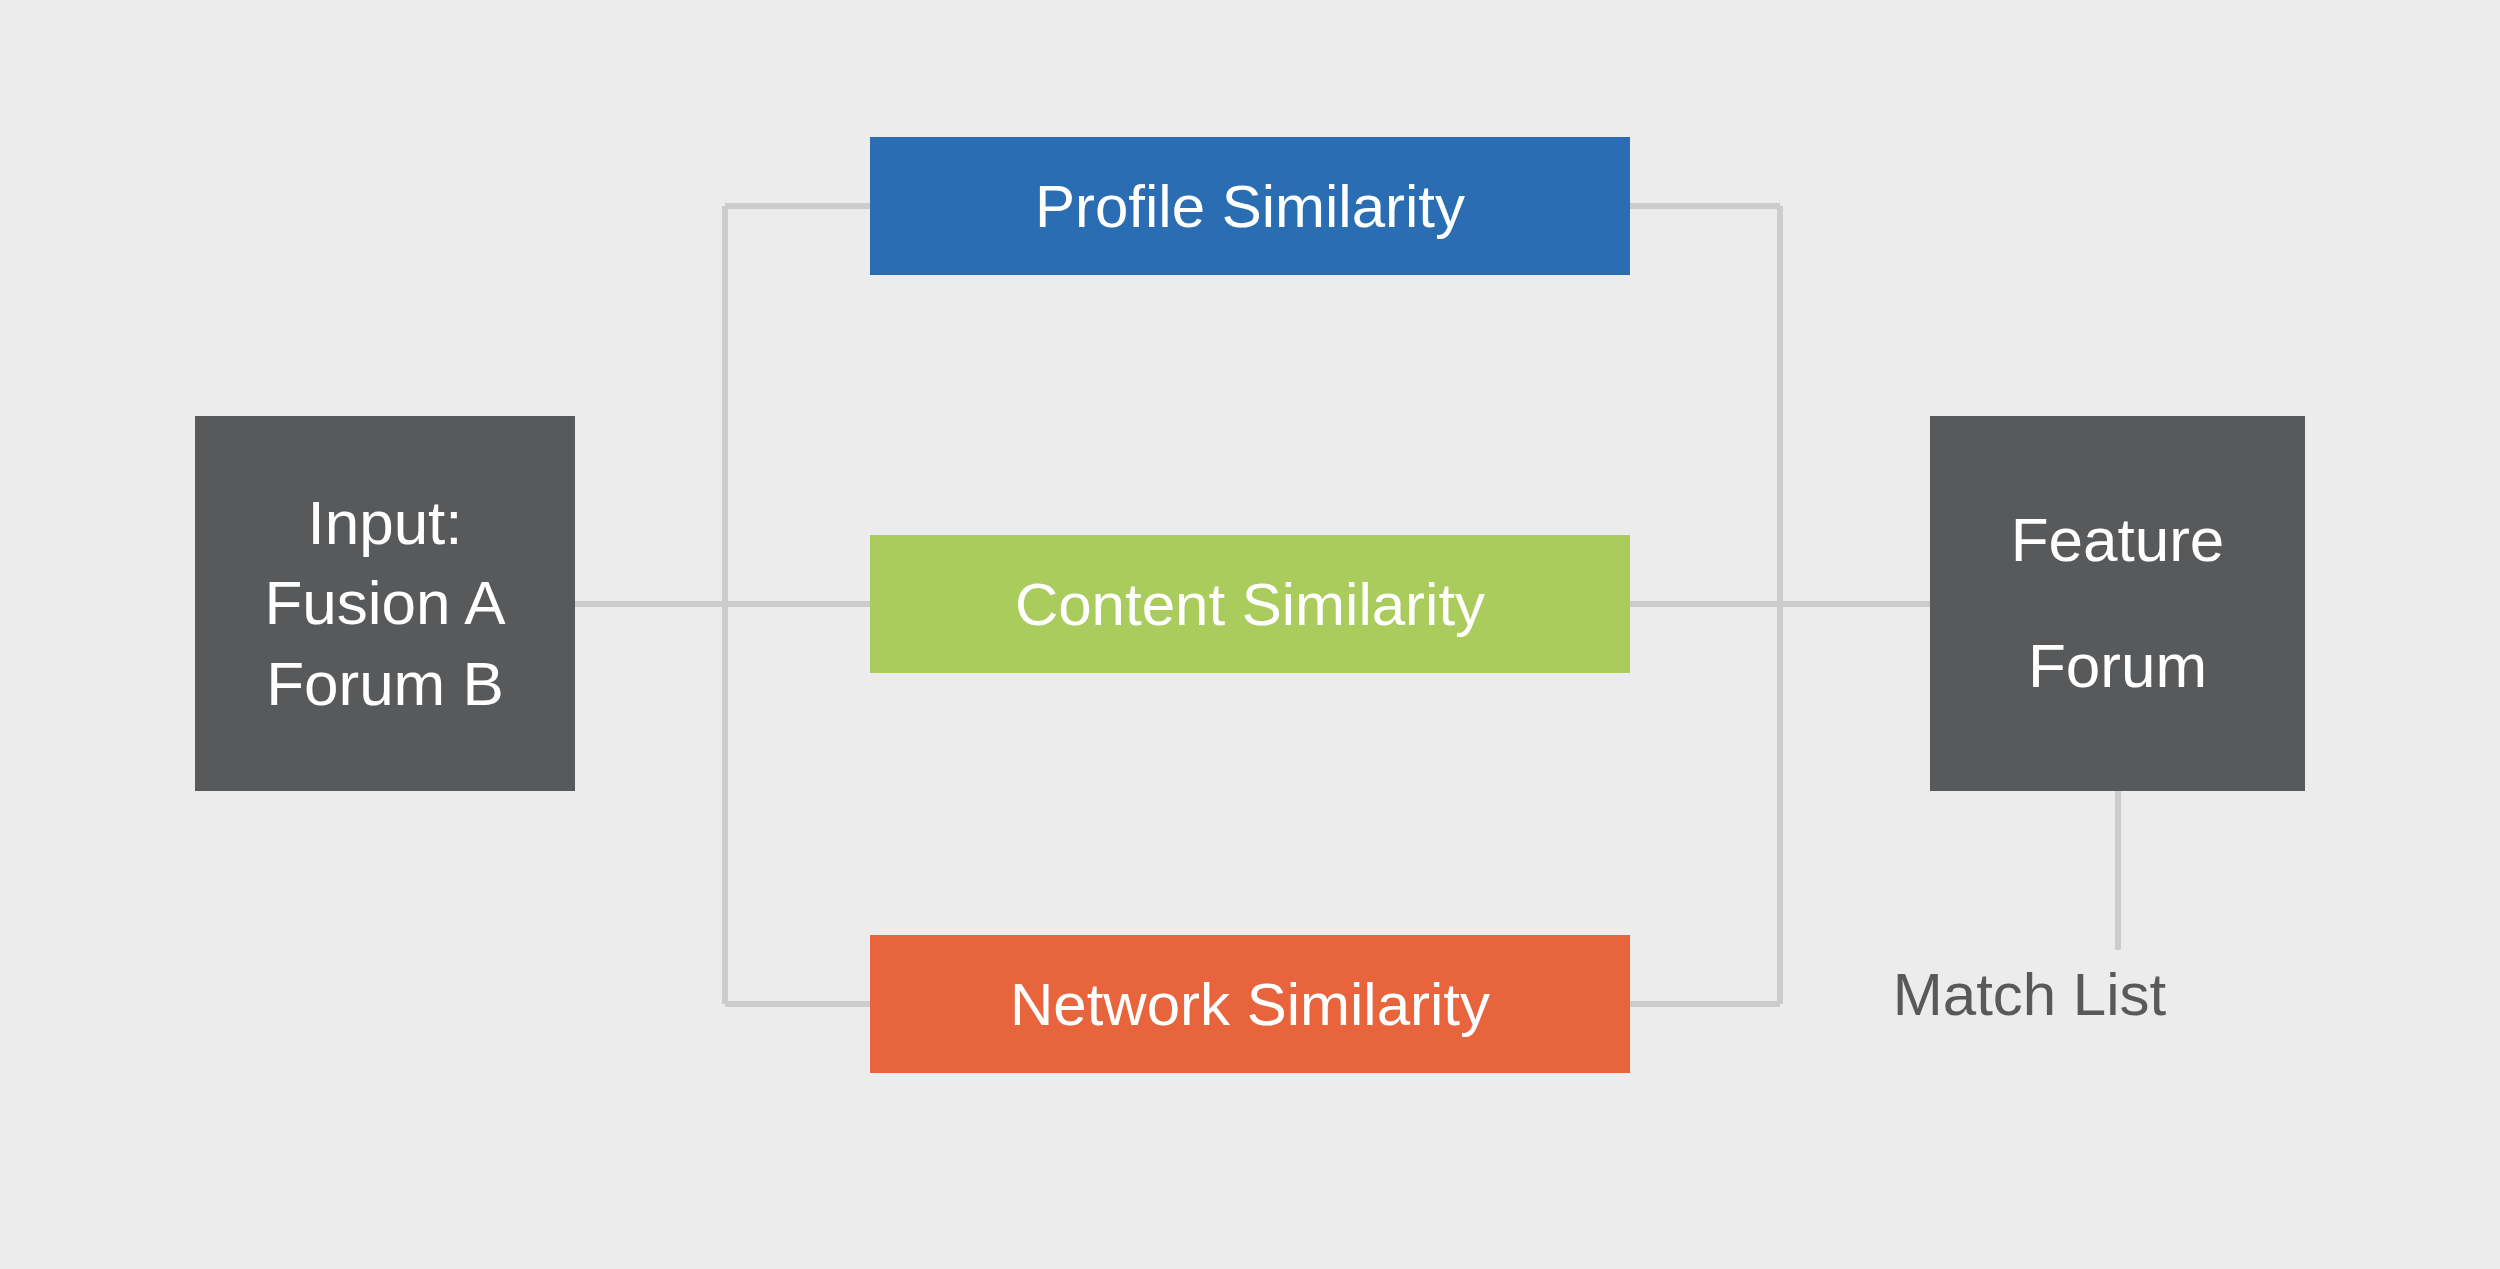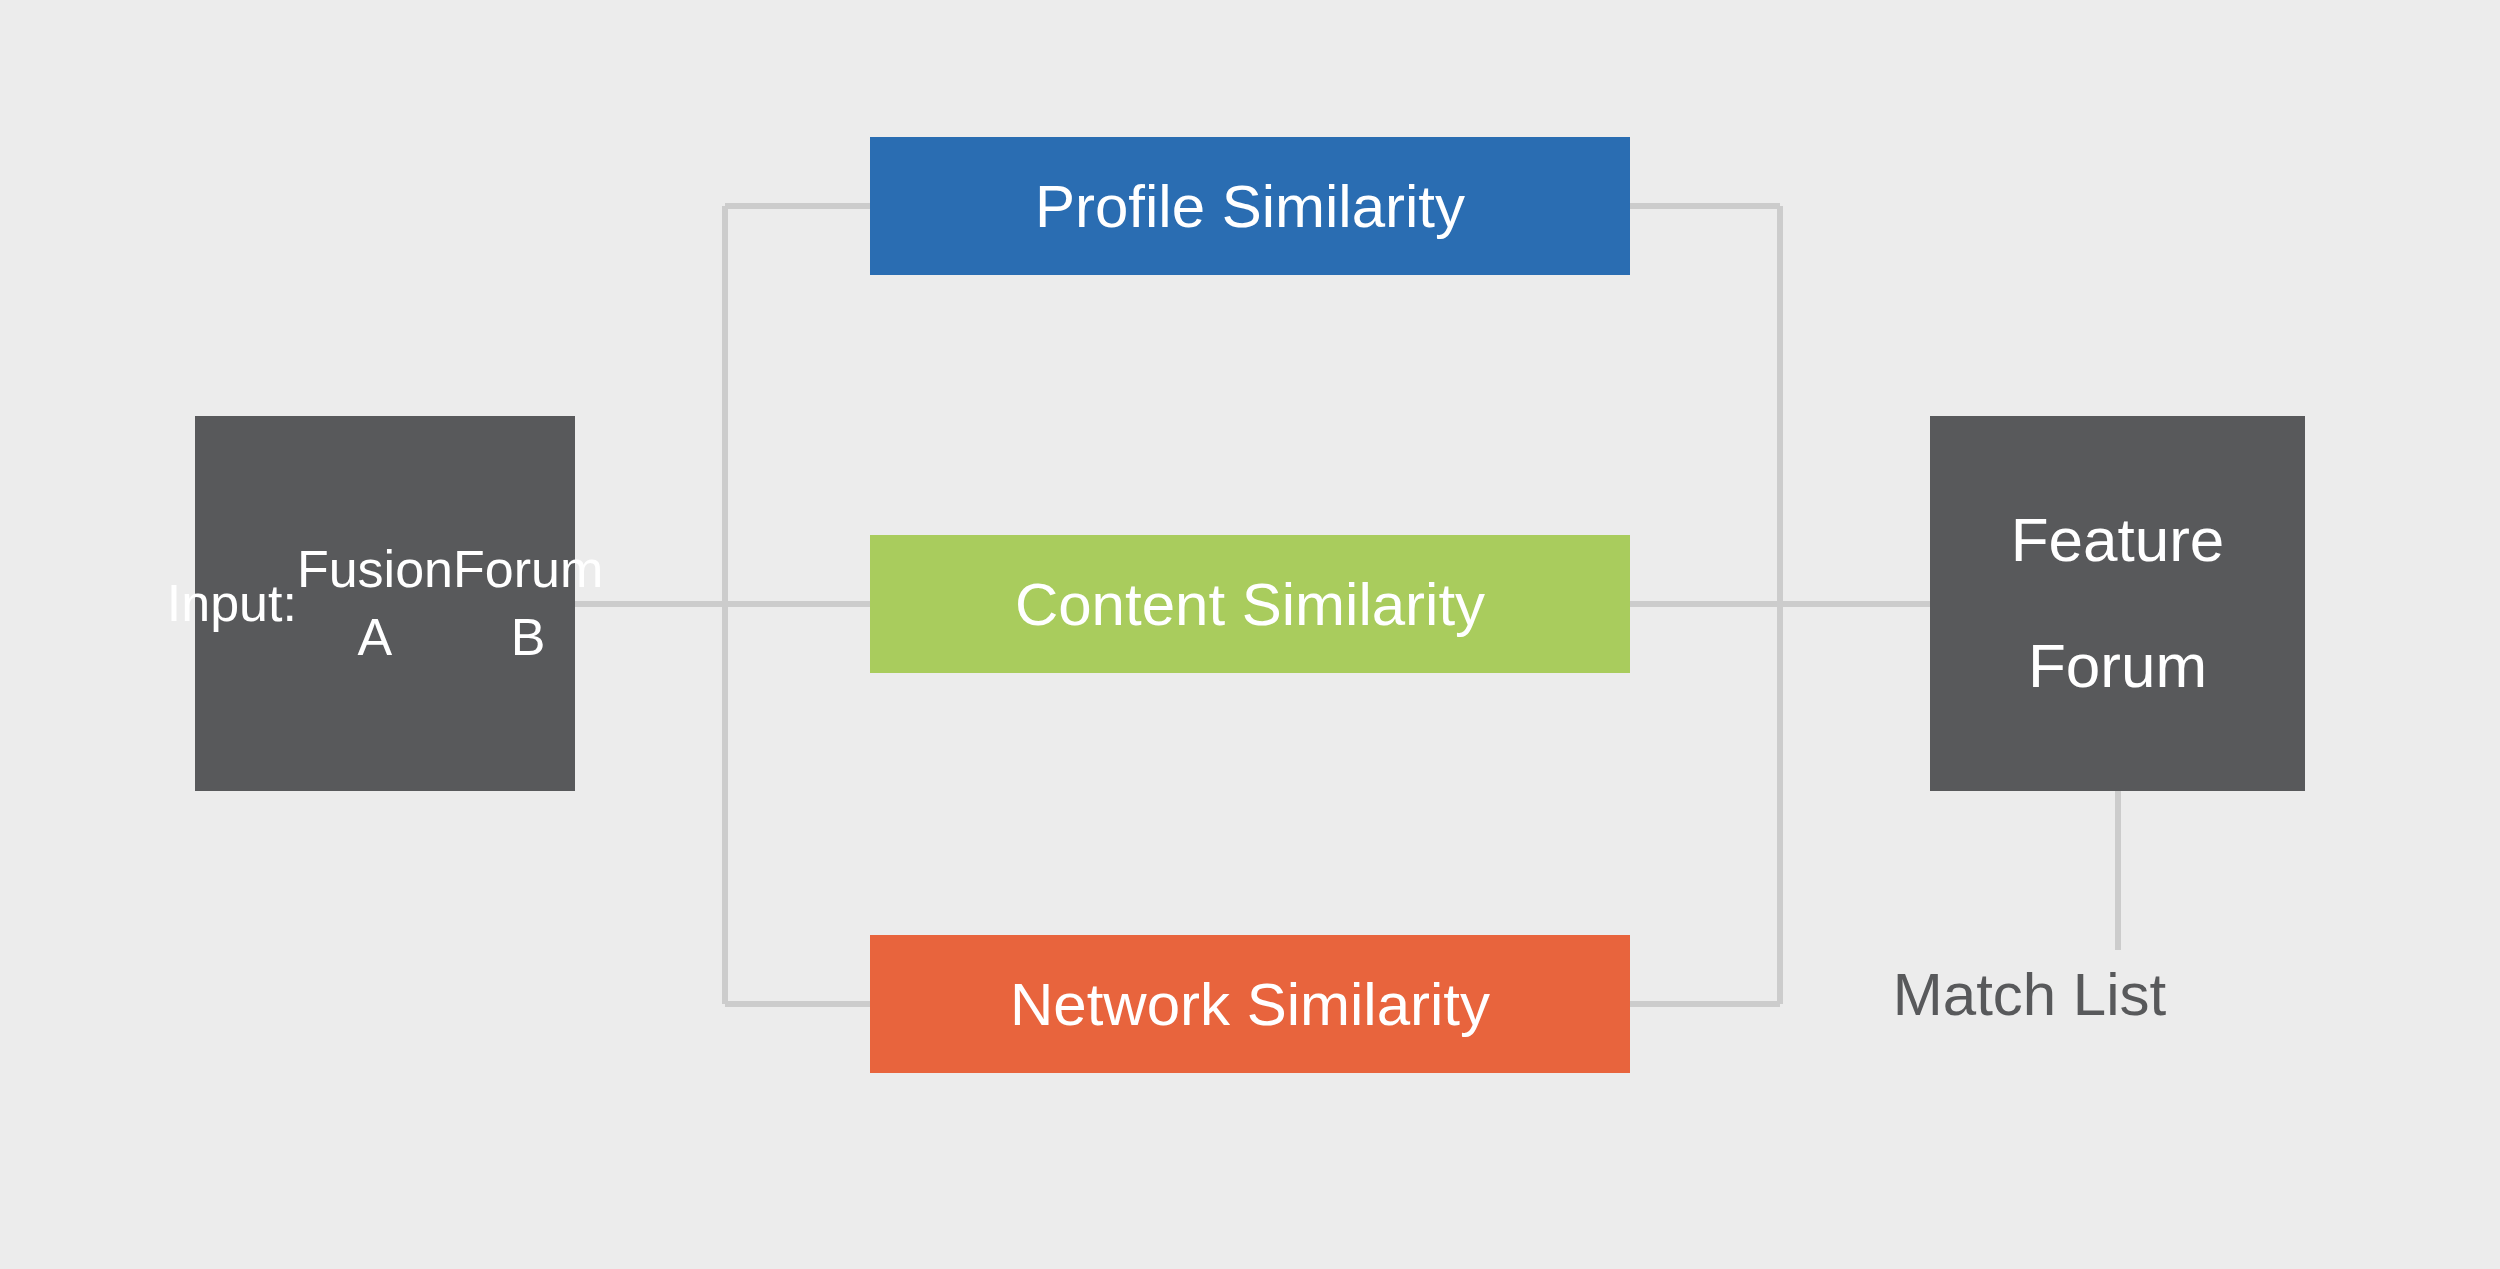--- a/index.html
+++ b/index.html
@@ -28,22 +28,23 @@
       text-align: center;
       color: #ffffff;
       font-weight: 300;
     }
     .input-box {
       left: 195px;
       top: 416px;
       width: 380px;
       height: 375px;
       background: #58595b;
-      font-size: 52px;
+      font-size: 62px;
       line-height: 1.3;
+      flex-direction: column;
     }
     .profile-box {
       left: 870px;
       top: 137px;
       width: 760px;
       height: 138px;
       background: #2a6db2;
       font-size: 60px;
     }
     .content-box {

